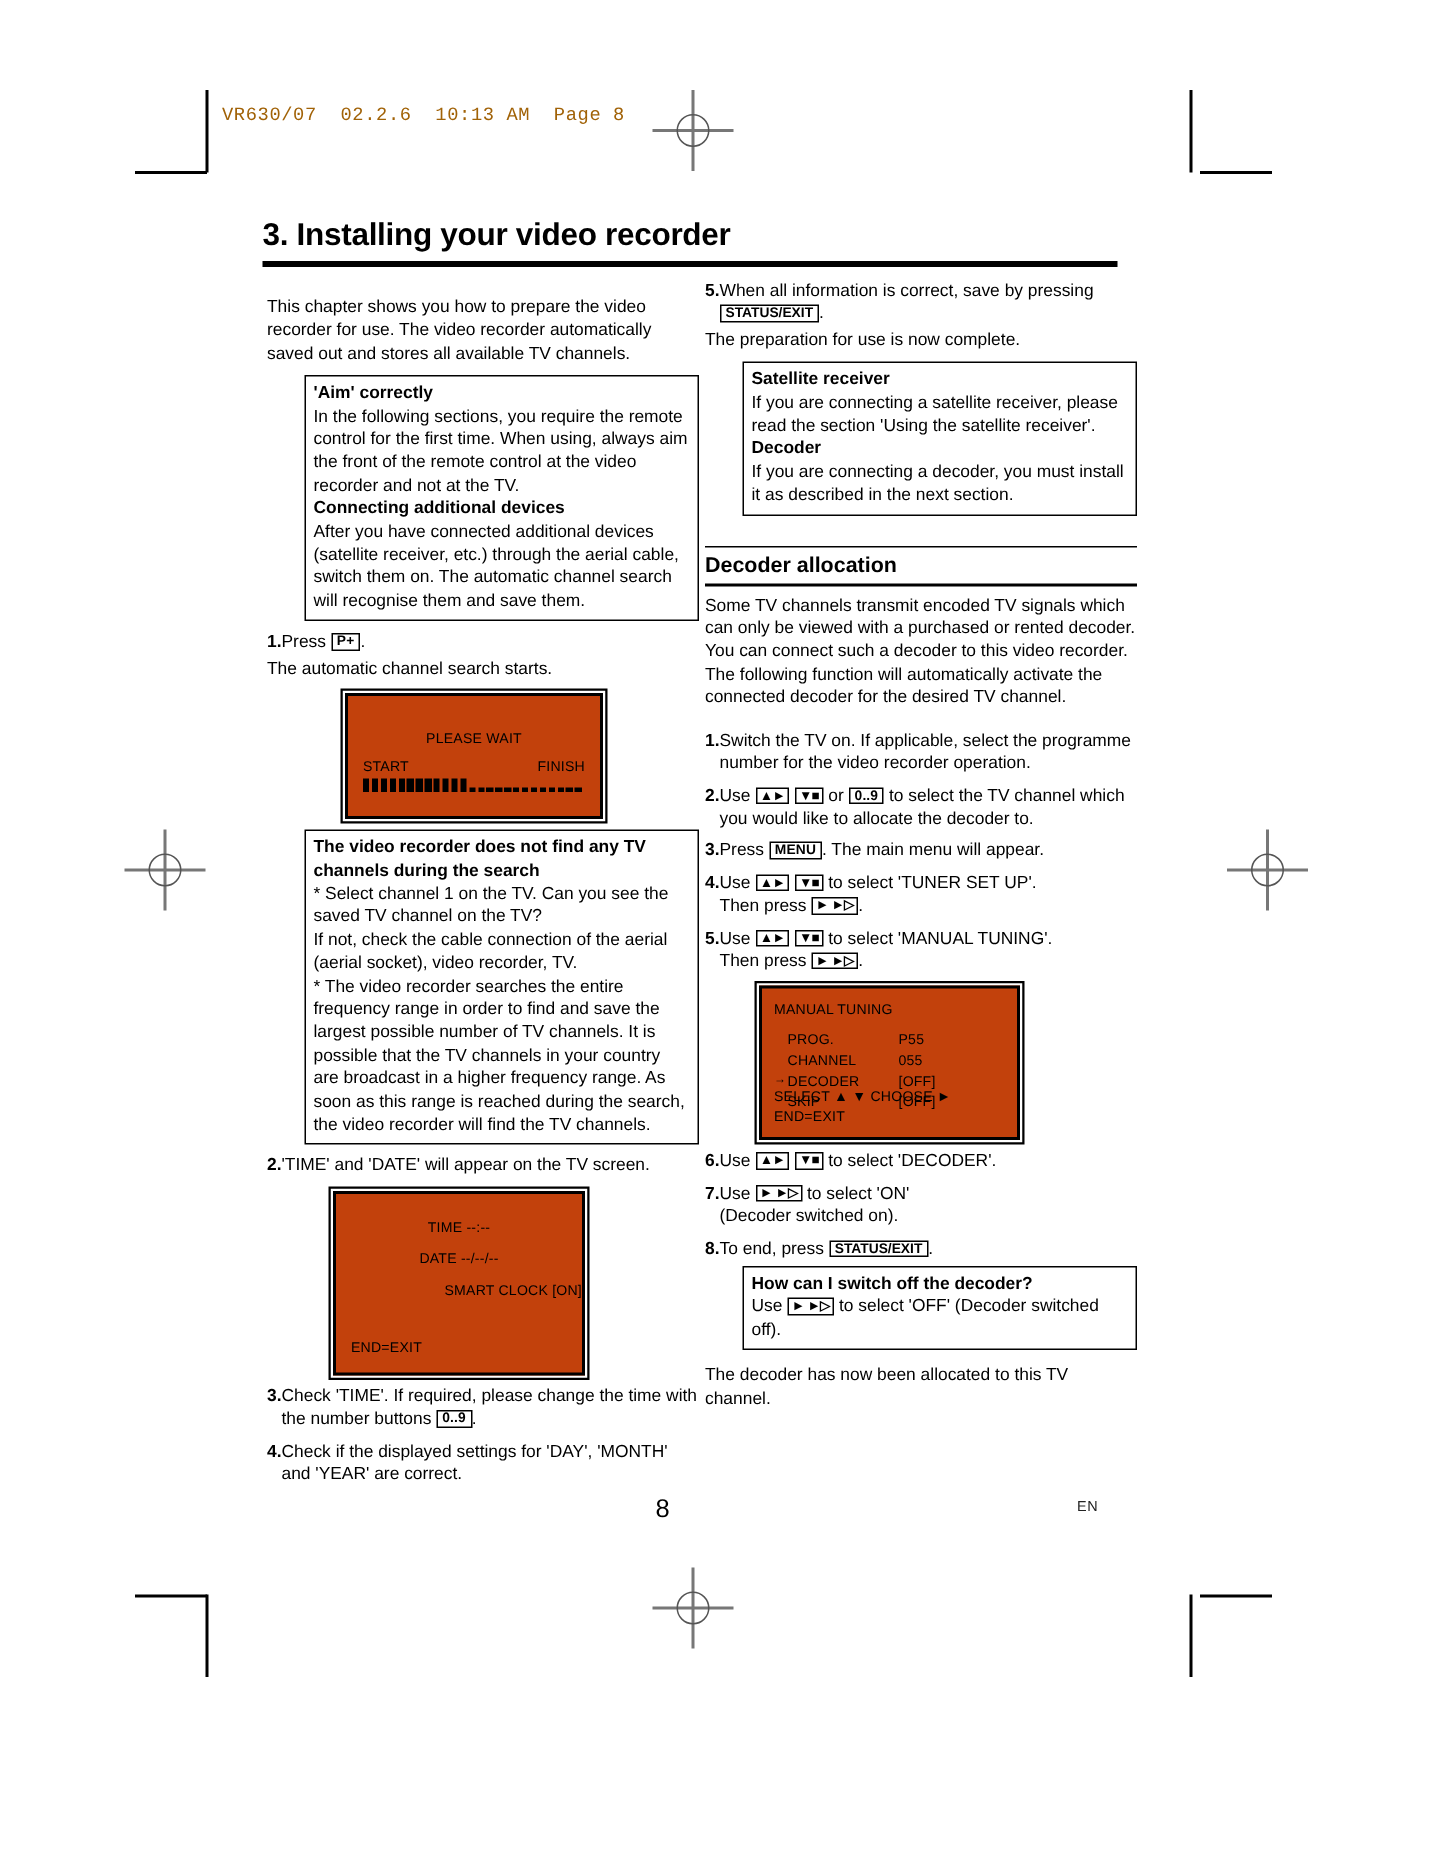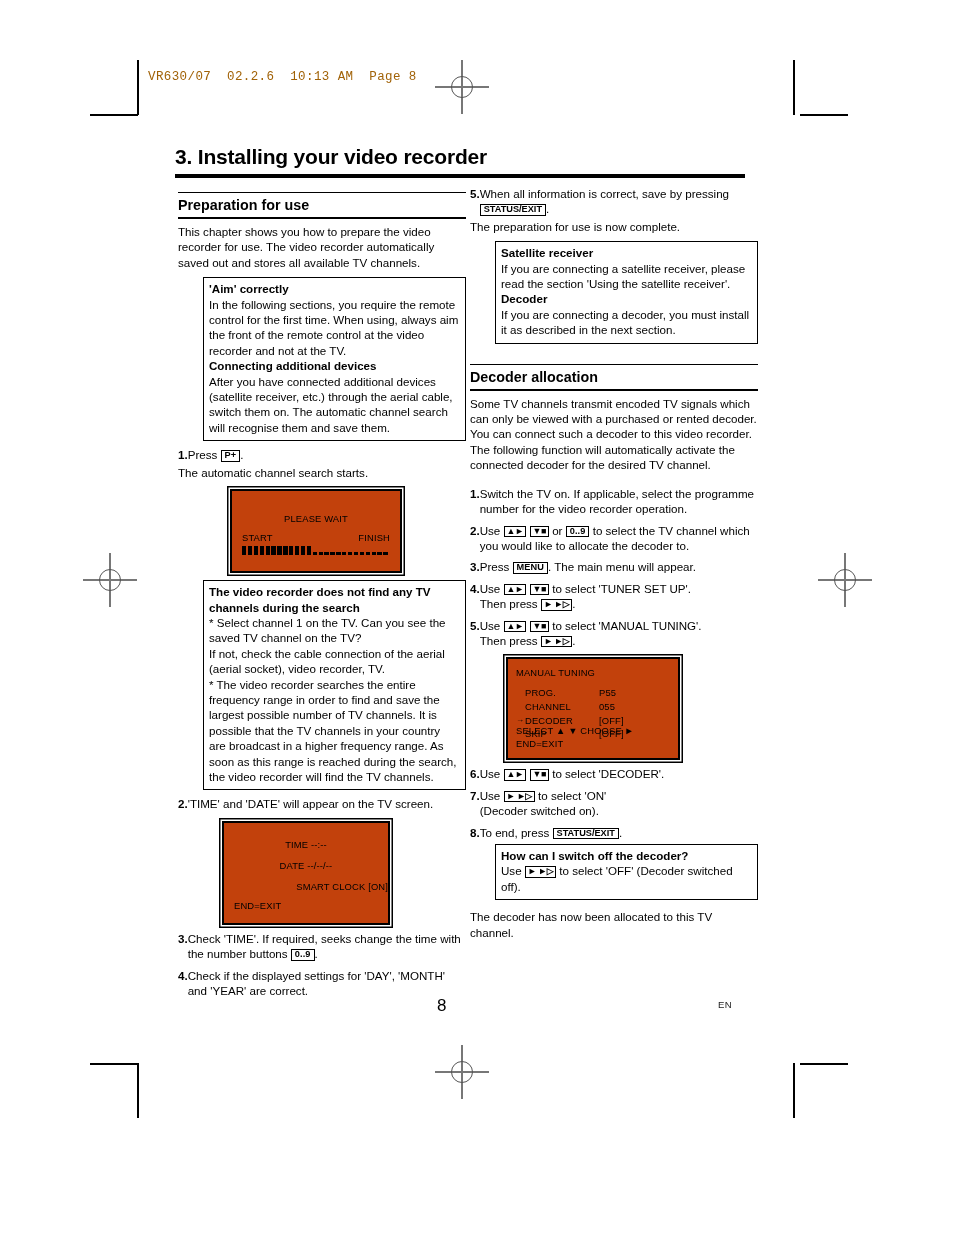--- a/index.html
+++ b/index.html
@@ -74,21 +74,21 @@
   .key.wide { letter-spacing:0px; }
 
   
   .screen {
     border:2.6px solid #000; background:#c2410c; margin:9px auto 0 auto;
     position:relative; font-size:9.4px; letter-spacing:0.15px;
   }
   .screen.double { box-shadow: 0 0 0 1.5px #fff, 0 0 0 3px #000; }
 
   .scr1 { width:172px; height:84px; margin-left:52px; }
-  .scr2 { width:168px; height:104px; margin-left:44px; }
+  .scr2 { width:168px; height:123px; margin-left:44px; }
   .scr3 { width:174px; height:103px; margin-left:36px; }
 
   .scr-line { position:absolute; white-space:nowrap; }
 
   
   .bar { position:absolute; left:10px; bottom:16px; display:flex; align-items:flex-end; gap:1.6px; }
   .bar i { display:block; width:4.3px; height:9px; background:#000; }
   .bar i.dot { height:3.2px; width:4.3px; }
 
   .footer-num {
@@ -133,21 +133,20 @@
       <div class="c"></div>
   </div>
 
   <div class="filestamp">VR630/07  02.2.6  10:13 AM  Page 8</div>
 
   <div class="chapter-title">3. Installing your video recorder</div>
   <div class="chapter-rule"></div>
 
   <div class="col col-left">
 
-    <h2 class="sec">Preparation for use</h2>
 
     <p>This chapter shows you how to prepare the video recorder for use. The video recorder automatically saved out and stores all available TV channels.</p>
 
     <div class="tipbox">
       <p class="t">'Aim' correctly</p>
       <p>In the following sections, you require the remote control for the first time. When using, always aim the front of the remote control at the video recorder and not at the TV.</p>
       <p class="t">Connecting additional devices</p>
       <p>After you have connected additional devices (satellite receiver, etc.) through the aerial cable, switch them on. The automatic channel search will recognise them and save them.</p>
     </div>
 
@@ -205,21 +204,21 @@
 
     <div class="screen scr2 double">
       <div class="scr-line" style="left:0;right:0;top:16px;text-align:center;">TIME --:--</div>
       <div class="scr-line" style="left:0;right:0;top:37px;text-align:center;">DATE --/--/--</div>
       <div class="scr-line" style="left:0;right:0;top:58px;text-align:right;">SMART CLOCK [ON]</div>
       <div class="scr-line" style="left:10px;bottom:10px;">END=EXIT</div>
     </div>
 
     <div class="step">
       <span class="n">3.</span>
-      <span class="b"><span>Check 'TIME'. If required, seeks change the time with the number buttons</span>
+      <span class="b"><span>Check 'TIME'. If required, please change the time with the number buttons</span>
         <span class="key">0..9</span><span>.</span></span>
     </div>
 
     <div class="step">
       <span class="n">4.</span>
       <span class="b">Check if the displayed settings for 'DAY', 'MONTH' and 'YEAR' are correct.</span>
     </div>
   </div>
 
   <div class="col col-right">

